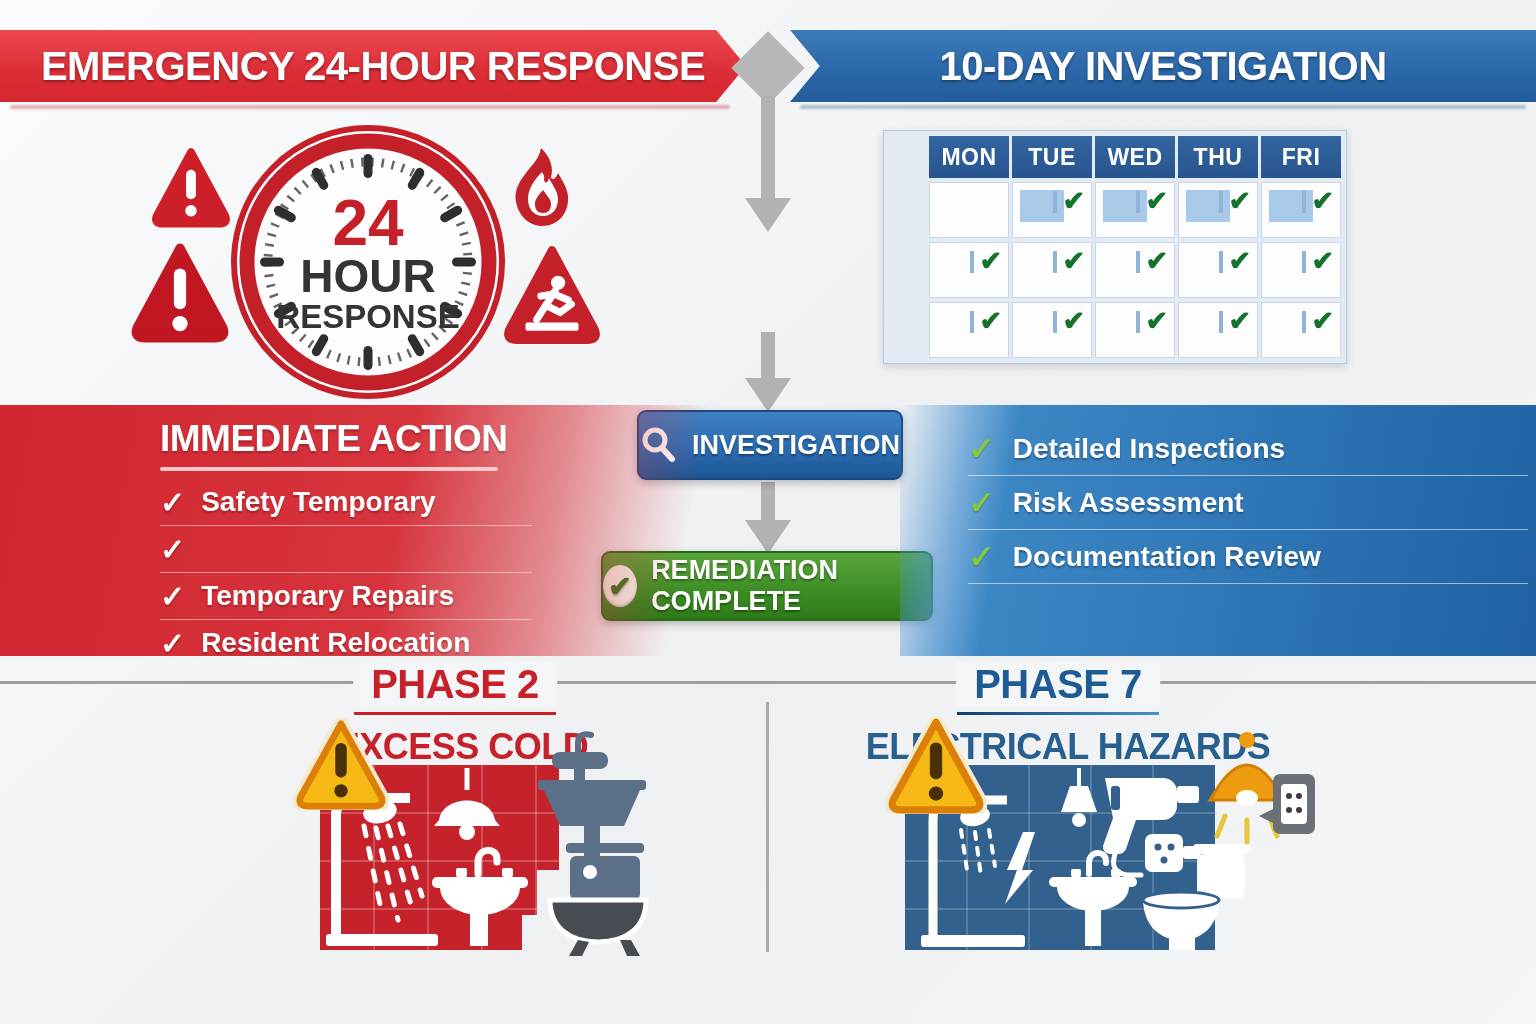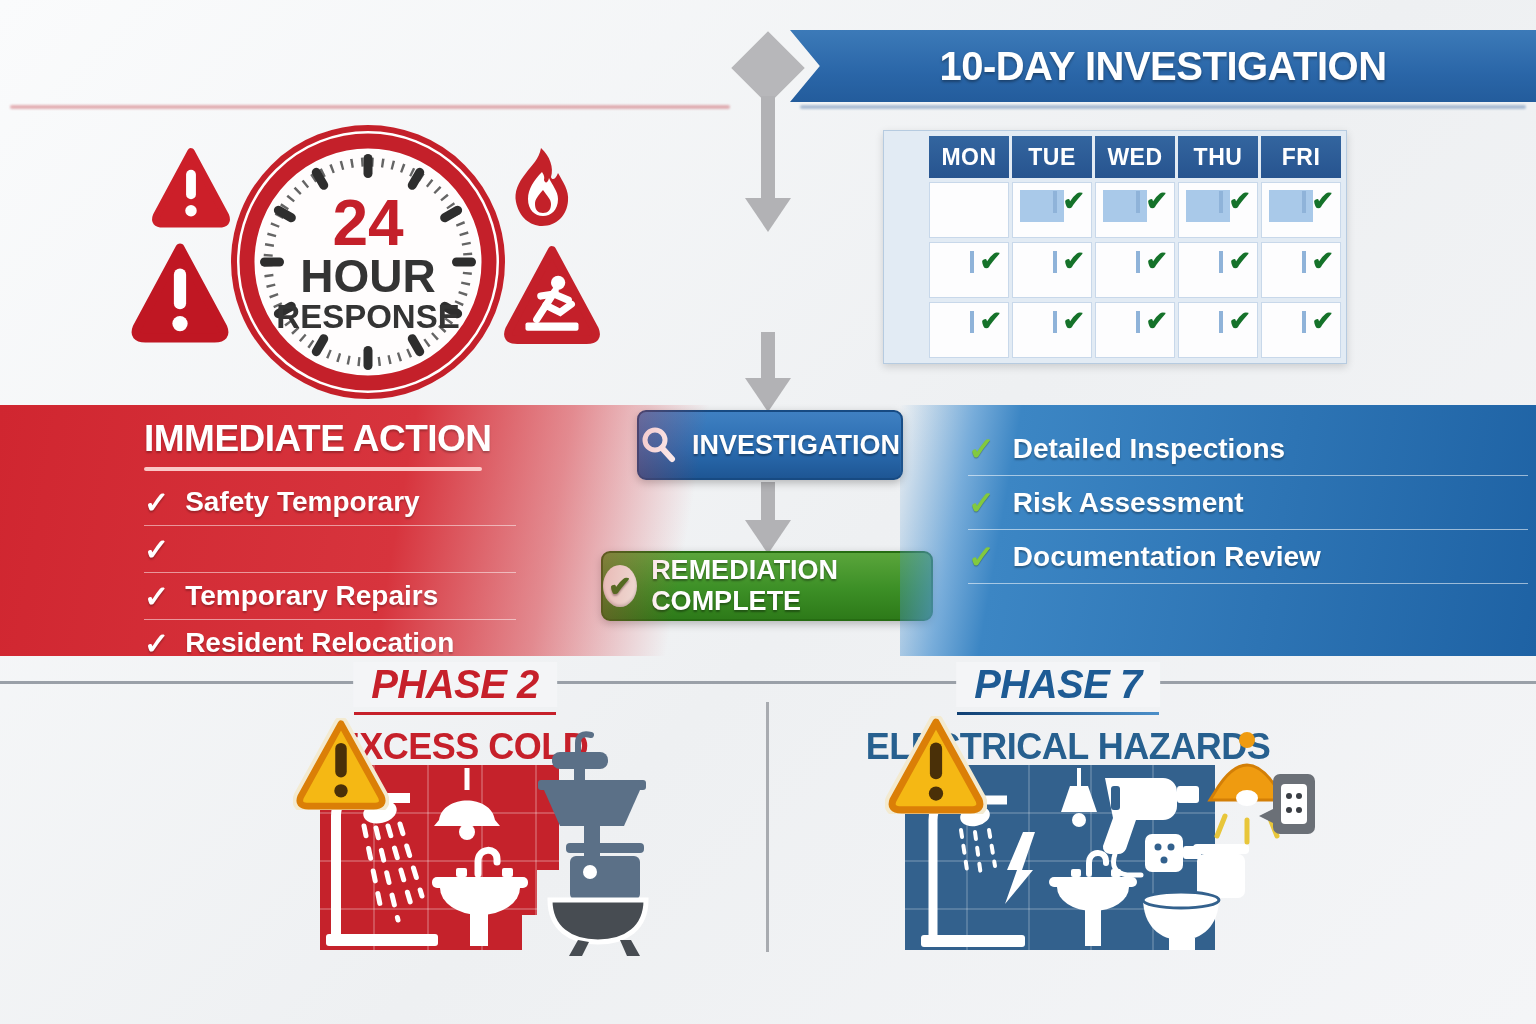--- a/index.html
+++ b/index.html
@@ -44,50 +44,53 @@
     display:flex;align-items:center;justify-content:center;letter-spacing:.5px;}
   .cal-cell{background:#fdfdfe;border:1px solid #c8d8ea;position:relative;}
   .cal-sq{position:absolute;left:7px;top:7px;width:44px;height:32px;background:#a9c9e9;}
   .cal-tick{position:absolute;right:34px;top:8px;width:4px;height:22px;background:#8fb3d9;}
   .cal-check{position:absolute;right:6px;top:2px;color:#15722a;font-size:27px;font-weight:bold;}
   
   .band-red{left:0;top:405px;width:1000px;height:251px;
     background:linear-gradient(100deg,#d02630 0%,#d7343d 40%,rgba(215,52,61,.55) 55%,rgba(215,52,61,0) 68%);}
   .band-blue{left:900px;top:405px;width:636px;height:251px;
     background:linear-gradient(100deg,rgba(90,160,216,0) 0%,rgba(80,150,210,.75) 11%,#3c86c4 18%,#1e62a4 100%);}
-  .ia-box{left:144px;top:418px;width:372px;color:#fff;}
+  .ia-box{left:160px;top:418px;width:372px;color:#fff;}
   .ia-title{font-size:37px;font-weight:bold;letter-spacing:-.5px;text-shadow:0 2px 2px rgba(0,0,0,.25);}
   .ia-underline{width:338px;height:4px;background:rgba(255,216,214,.9);margin-top:7px;border-radius:2px;}
   .ia-list{margin-top:8px;}
   .ia-item{display:flex;align-items:center;gap:16px;height:46px;font-size:28px;font-weight:bold;
     text-shadow:0 2px 2px rgba(0,0,0,.25);}
   .ia-item + .ia-item{border-top:1px solid rgba(255,255,255,.5);}
   .ia-check{font-size:30px;}
   .det-box{left:968px;top:422px;width:560px;color:#fff;}
   .det-item{display:flex;align-items:center;gap:18px;height:53px;font-size:28px;font-weight:bold;
     border-bottom:1px solid rgba(255,255,255,.55);text-shadow:0 2px 2px rgba(0,0,0,.3);}
   .det-check{color:#82c93e;font-size:32px;text-shadow:0 1px 1px rgba(0,0,0,.3);}
   
   .hline{left:0;top:681px;width:1536px;height:3px;background:#9aa0a8;}
   .vdivider{left:766px;top:702px;width:3px;height:250px;background:#a8abb0;}
   .phase-head{top:662px;transform:translateX(-50%);font-size:40px;font-weight:bold;letter-spacing:-.5px;
-    background:#f4f5f7;padding:0 18px;font-style:italic;}
+    background:#f4f5f7;padding:0 18px;}
   .p2{color:#c6202a;}
   .p3{color:#1e5b94;}
   .phase-underline{top:712px;transform:translateX(-50%);height:3px;width:202px;}
   .pu2{background:#c6202a;}
   .pu3{background:linear-gradient(90deg,#0f3f72,#4b8fc9);}
   .phase-sub{top:726px;transform:translateX(-50%);font-size:36px;font-weight:bold;letter-spacing:-.5px;white-space:nowrap;}
   .sub3{color:#27608f;}
 </style>
 </head>
 <body>
 
 <div id="stage">
 
+  <div class="abs banner banner-red">
+    <span>EMERGENCY 24-HOUR RESPONSE</span>
+  </div>
   <div class="abs banner banner-blue">
     <span>10-DAY INVESTIGATION</span>
   </div>
   <div class="abs banner-shadow bs-red"></div>
   <div class="abs banner-shadow bs-blue"></div>
 
   <div class="abs diamond"></div>
   <div class="abs stem" style="top:96px;height:102px;"></div>
   <div class="abs ahead" style="top:198px;"></div>
   <div class="abs stem" style="top:332px;height:46px;"></div>

